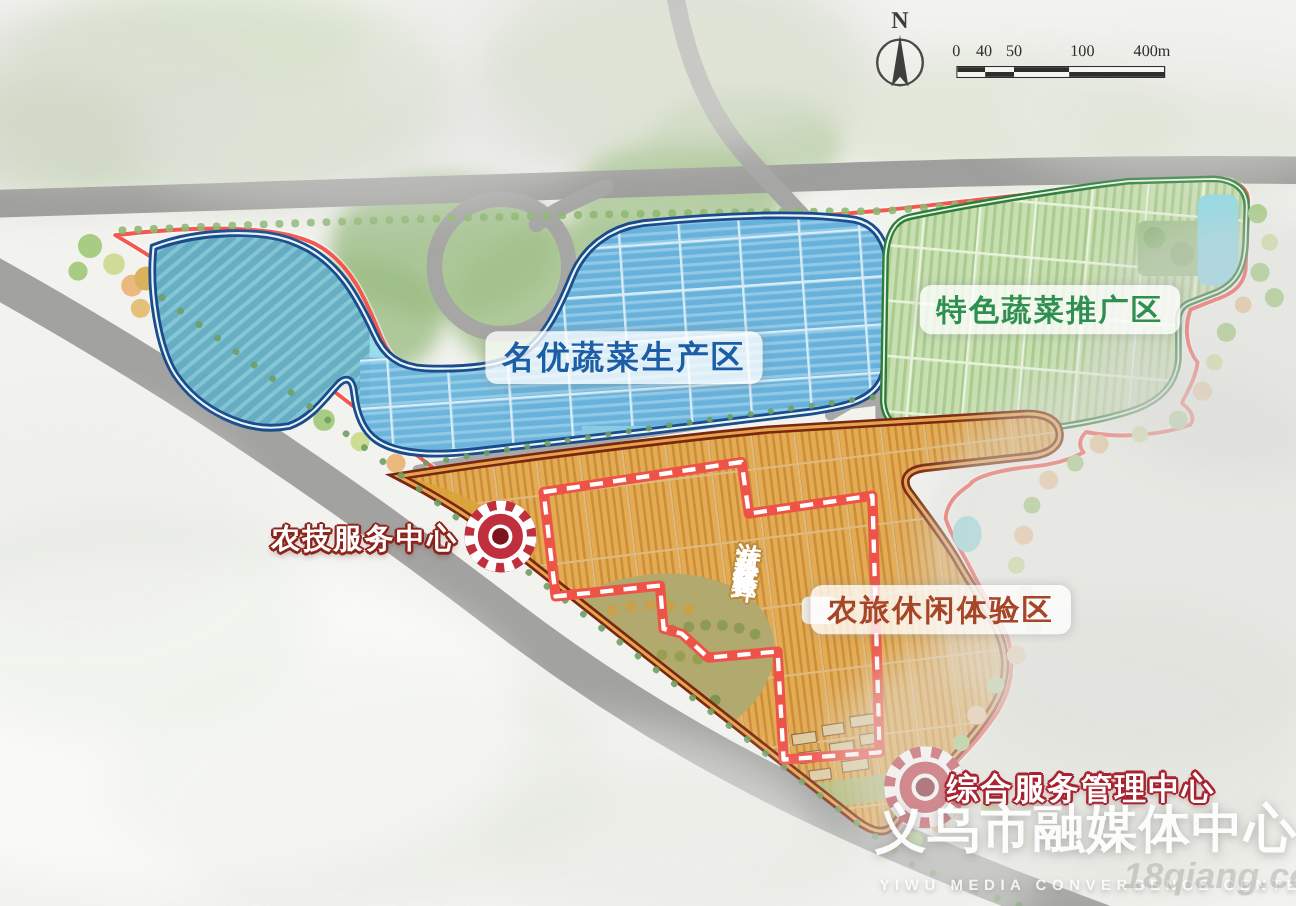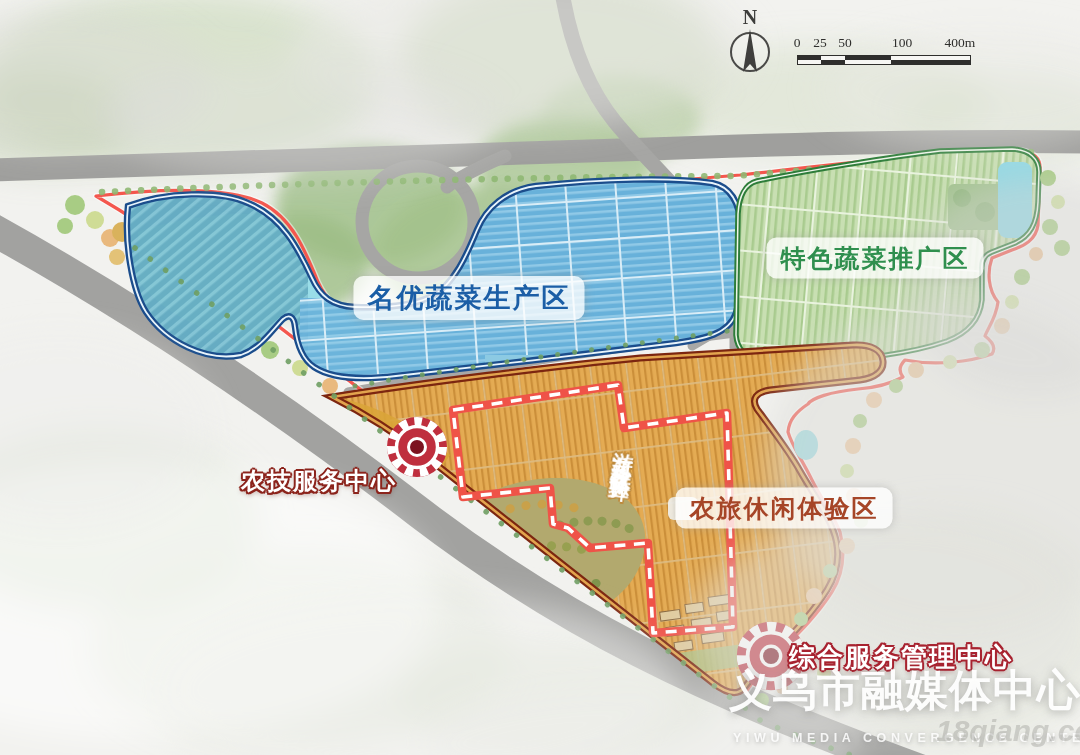--- a/index.html
+++ b/index.html
@@ -303,37 +303,37 @@
     <ellipse cx="980" cy="90" rx="160" ry="60" fill="#e8e8e4" opacity=".4"></ellipse>
     <ellipse cx="60" cy="80" rx="150" ry="70" fill="#dcdcd8" opacity=".45"></ellipse>
   </g>
 
   <g>
     <circle cx="750" cy="52" r="19" fill="rgba(255,255,255,.25)" stroke="#4a4a48" stroke-width="2"></circle>
     <polygon points="750,29 757,72 750,64 743,72" fill="#3f3f3d"></polygon>
   </g>
 </svg>
 
-<div class="pill pill-blue" style="left:469px;top:298px;">名优蔬菜生产区</div>
+<div class="pill pill-blue" style="left:520px;top:298px;">名优蔬菜生产区</div>
 <div class="pill pill-orange" style="left:784px;top:508px;">农旅休闲体验区</div>
 <div class="pill pill-green" style="left:875px;top:258px;">特色蔬菜推广区</div>
 
-<div class="outline-label ol-maroon" style="left:319px;top:449px;margin-top:32px;">农技服务中心</div>
+<div class="outline-label ol-maroon" style="left:304px;top:449px;">农技服务中心</div>
 <div class="outline-label ol-crimson" style="left:901px;top:657px;">综合服务管理中心</div>
 
 <div class="ring-label">游艺科教体验环</div>
 
 <div class="wm-title">义乌市融媒体中心</div>
 <div class="wm-sub">YIWU MEDIA CONVERGENCE CENTER</div>
 <div class="wm-corner">18qiang.com</div>
 
 <div class="north-n">N</div>
 
 <span class="scale-num" style="left:797px;">0</span>
-<span class="scale-num" style="left:820px;">25</span>
+<span class="scale-num" style="left:820px;">40</span>
 <span class="scale-num" style="left:845px;text-align:right;">50</span>
 <span class="scale-num" style="left:890px;margin-left:12px;">100</span>
 <span class="scale-num" style="left:960px;">400m</span>
 
 <div class="scalebar">
   <div class="seg seg-a" style="width:23px;"></div>
   <div class="seg seg-b" style="width:24px;"></div>
   <div class="seg seg-a" style="width:46px;"></div>
   <div class="seg seg-b" style="width:79px;"></div>
 </div>

